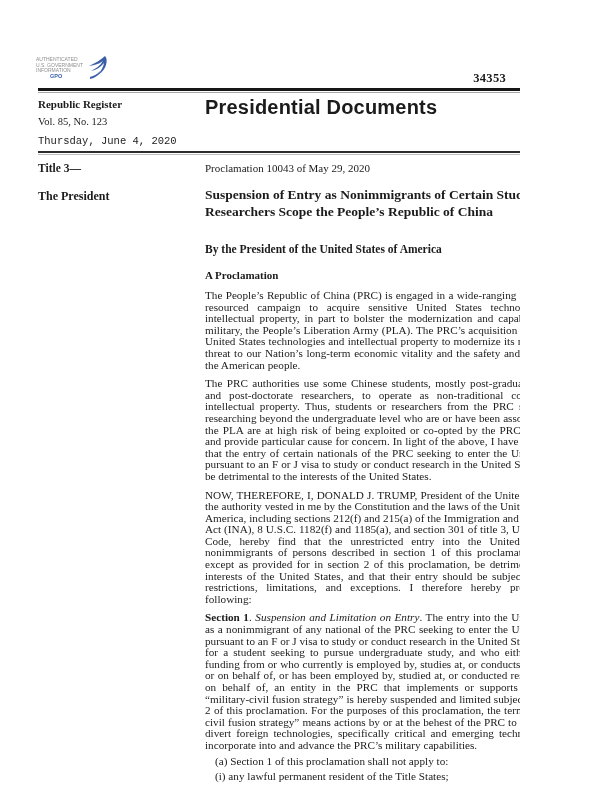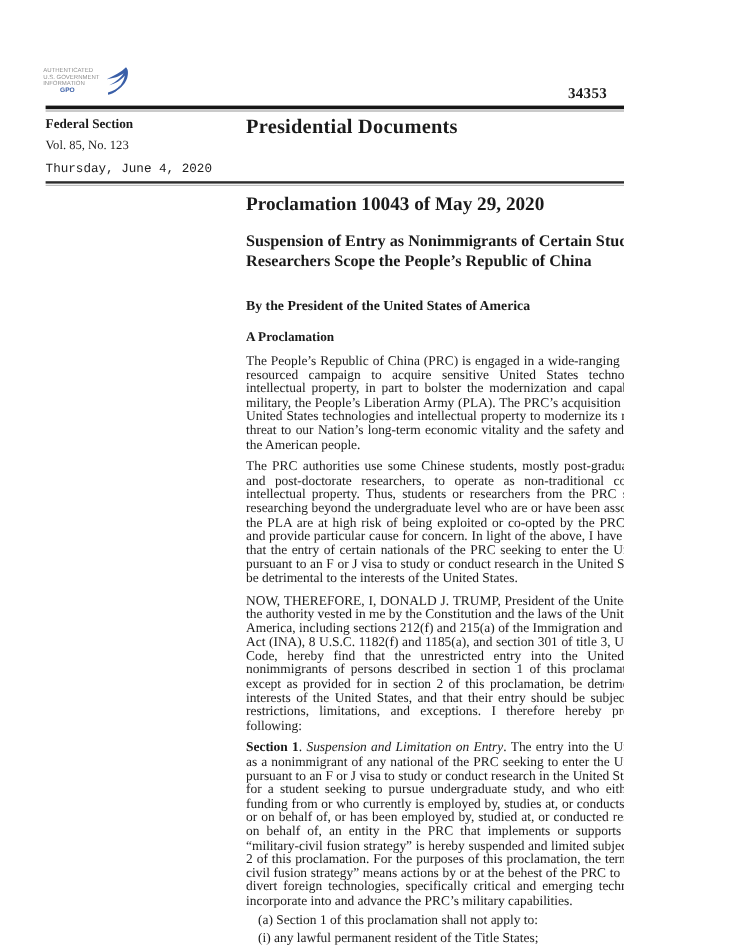--- a/index.html
+++ b/index.html
@@ -21,29 +21,29 @@
   .rule-mid{position:absolute;left:38px;top:105px;width:534px;}
   .rule-mid .thick{height:2px;background:#2c2c2c;}
   .rule-mid .thin{height:1px;background:#bdbdbd;margin-top:1px;}
   
   .masthead-left{position:absolute;left:38px;top:52px;width:160px;}
   .mh-pub{font-weight:bold;font-size:11px;margin:0 0 6px 0;}
   .mh-vol{font-size:10.5px;margin:0 0 8px 0;}
   .mh-date{font-size:10.5px;margin:0;font-family:Liberation Mono, monospace;}
   .section-heading{
     position:absolute;left:205px;top:50px;
-    font-family:Liberation Serif, serif;font-weight:bold;font-size:17px;letter-spacing:.2px;
+    font-family:Liberation Sans, sans-serif;font-weight:bold;font-size:20px;letter-spacing:.2px;
   }
   
   .margin-col{position:absolute;left:38px;top:116px;width:150px;}
   .title-label{font-weight:bold;font-size:11.5px;margin:0;}
   .issuer-label{font-weight:bold;font-size:12px;margin:15px 0 0 0;}
   
   .content-col{position:absolute;left:205px;top:116px;width:367px;}
-  .proc-line{font-weight:bold;font-size:16px;margin:0;}
+  .proc-line{font-weight:normal;font-size:11px;margin:0;}
   .doc-title{font-weight:bold;font-size:13.5px;line-height:17px;text-align:justify;margin:12px 0 0 0;}
   .byline{font-weight:bold;font-size:11.5px;margin:23px 0 0 0;}
   .proc-heading{font-weight:bold;font-size:11px;margin:14px 0 0 0;}
   .body-text p{font-size:11.2px;line-height:11.6px;text-align:justify;margin:7px 0 0 0;}
   .body-text p.first{margin-top:9px;}
   .body-text .lead-b{font-weight:bold;}
   .body-text .lead-i{font-style:italic;}
   .sec2-item{text-indent:10px;margin-top:4px !important;}
   
   .bottom-edge{position:absolute;left:0;top:789px;width:609px;height:3px;background:#2e2e2e;}
@@ -67,32 +67,36 @@
   </div>
 
   <div class="folio">34353</div>
 
   <div class="rule-top">
     <div class="thick"></div>
       <div class="thin"></div>
   </div>
 
   <div class="masthead-left">
-    <p class="mh-pub">Federal Section</p>
+    <p class="mh-pub">Republic Register</p>
     <p class="mh-vol">Vol. 85, No. 123</p>
     <p class="mh-date">Thursday, June 4, 2020</p>
   </div>
 
   <div class="section-heading">Presidential Documents</div>
 
   <div class="rule-mid">
     <div class="thick"></div>
       <div class="thin"></div>
   </div>
 
+  <div class="margin-col">
+    <p class="title-label">Title 3—</p>
+    <p class="issuer-label">The President</p>
+  </div>
 
   <div class="content-col">
     <p class="proc-line">Proclamation 10043 of May 29, 2020</p>
     <p class="doc-title">Suspension of Entry as Nonimmigrants of Certain Students and Researchers Scope the People’s Republic of China</p>
     <p class="byline">By the President of the United States of America</p>
     <p class="proc-heading">A Proclamation</p>
 
     <div class="body-text">
       <p class="first">The People’s Republic of China (PRC) is engaged in a wide-ranging and heavily resourced campaign to acquire sensitive United States technologies and intellectual property, in part to bolster the modernization and capability of its military, the People’s Liberation Army (PLA). The PRC’s acquisition of sensitive United States technologies and intellectual property to modernize its military is a threat to our Nation’s long-term economic vitality and the safety and security of the American people.</p>
       <p>The PRC authorities use some Chinese students, mostly post-graduate students and post-doctorate researchers, to operate as non-traditional collectors of intellectual property. Thus, students or researchers from the PRC studying or researching beyond the undergraduate level who are or have been associated with the PLA are at high risk of being exploited or co-opted by the PRC authorities and provide particular cause for concern. In light of the above, I have determined that the entry of certain nationals of the PRC seeking to enter the United States pursuant to an F or J visa to study or conduct research in the United States would be detrimental to the interests of the United States.</p>

